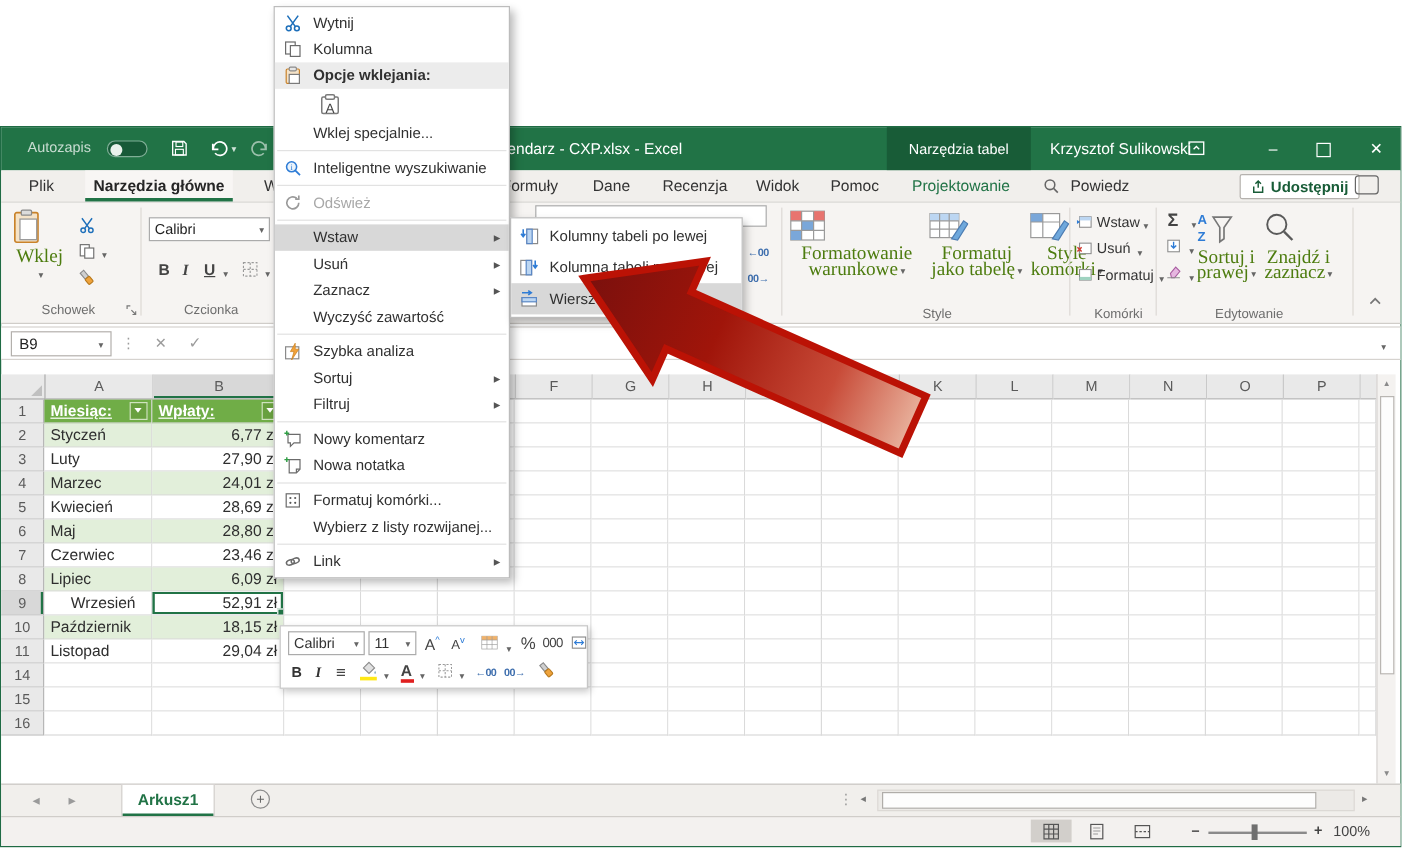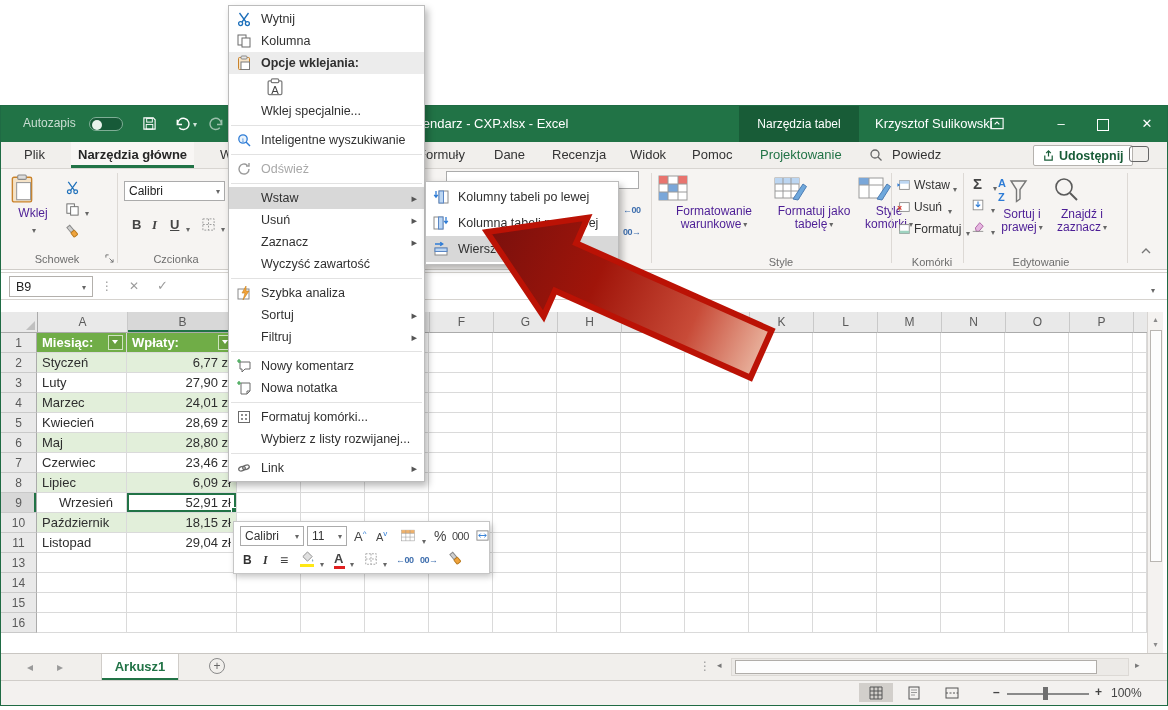--- a/index.html
+++ b/index.html
@@ -32,21 +32,21 @@
   
   .ribbon{left:0;top:63px;width:100%;height:101px;background:#f6f4f2;border-bottom:1px solid #d0cdc9;}
   .gdiv{width:1px;background:#ddd9d5;top:4px;height:90px;}
   .glabel{font-size:11px;color:#6d6d6d;text-align:center;white-space:nowrap;}
   .rsmall{font-size:12px;color:#333;white-space:nowrap;}
   .combo{background:#fff;border:1px solid #ababab;font-size:12px;color:#222;display:flex;align-items:center;padding:0 4px;justify-content:space-between;}
   .car{display:inline-block;}
   .car::after{content:'▾';font-size:8px;color:#666;margin-left:2px;position:relative;top:-1px;}
   .rbtn{position:absolute;text-align:center;}
   .rbtn .ricon{display:block;margin:0 auto 3px;}
-  .rbtn .rlabel{font-size:12px;color:#4c1d95;line-height:13px;display:block;}
+  .rbtn .rlabel{font-size:16px;color:#4d7c0f;line-height:13px;display:block;font-family:Liberation Serif, serif;}
   .bigbtn{width:48px;text-align:center;}
   .launcher{width:10px;height:10px;}
   .bglyph{font-weight:bold;font-size:13px;color:#444;}
 
   
   .fbar{left:0;top:166px;width:100%;height:28px;background:#fff;border-top:1px solid #d6d3cf;border-bottom:1px solid #d6d3cf;}
   .namebox{left:8px;top:3px;width:84px;height:21px;border:1px solid #b3b0ac;background:#fff;font-size:12.5px;color:#222;display:flex;align-items:center;padding:0 6px;justify-content:space-between;}
   .fgray{color:#9b9b9b;font-size:12px;}
 
   
@@ -55,21 +55,21 @@
   .corner{width:36px;flex:none;background:#e9e9e9;border-right:1px solid #ababab;border-bottom:1px solid #ababab;position:relative;}
   .corner::after{content:'';position:absolute;right:2px;bottom:2px;border-style:solid;border-width:0 0 9px 9px;border-color:transparent transparent #c0c0c0 transparent;}
   .colh{flex:none;height:21px;background:#e9e9e9;border-right:1px solid #c9c9c9;border-bottom:1px solid #ababab;font-size:12px;color:#5a5a5a;text-align:center;line-height:21px;box-sizing:border-box;}
   .colh.selcol{background:#d8d8d8;box-shadow:inset 0 -2px 0 #217346;}
   .grow{display:flex;height:20px;}
   .rowh{width:36px;flex:none;background:#e9e9e9;border-right:1px solid #ababab;border-bottom:1px solid #c9c9c9;font-size:12px;color:#5a5a5a;text-align:center;line-height:20px;box-sizing:border-box;}
   .rowh.selrow{background:#d8d8d8;box-shadow:inset -2px 0 0 #217346;}
   .cell{flex:none;box-sizing:border-box;border-right:1px solid #dadada;border-bottom:1px solid #dadada;font-size:13px;line-height:19px;padding:0 5px;color:#2e2e2e;overflow:hidden;white-space:nowrap;background:#fff;position:relative;}
   .cell.band{background:#e2efda;}
   .cell.amt{text-align:right;}
-  .cell.th{background:#70ad47;color:#fff;font-weight:bold;display:flex;align-items:center;justify-content:space-between;padding-right:3px;}
+  .cell.th{background:#70ad47;color:#fff;font-weight:bold;display:flex;align-items:center;justify-content:space-between;padding-right:3px;text-decoration:underline;}
   .filterbtn{width:13px;height:13px;background:#68a03f;border:1px solid #cfe3bf;flex:none;position:relative;}
   .filterbtn::after{content:'';position:absolute;left:2.5px;top:4px;border:3px solid transparent;border-top:4px solid #fff;}
   .cell.selcell{box-shadow:inset 0 0 0 2px #217346;z-index:2;}
   .fillhandle{position:absolute;right:-3px;bottom:-3px;width:6px;height:6px;background:#217346;border:1px solid #fff;z-index:3;}
   .vscroll{left:1146px;top:206px;width:16px;height:341px;background:#f4f2f0;border-left:1px solid #d8d5d2;}
   .scrarrow{color:#8a8a8a;font-size:8px;text-align:center;line-height:16px;height:16px;}
   .vthumb{left:2px;width:12px;background:#fdfdfd;border:1px solid #b9b6b2;}
 
   
   .sheetbar{left:0;top:547px;width:100%;height:27px;background:#f1efec;border-top:1px solid #c9c6c2;}
@@ -597,40 +597,20 @@
           <div class="cell" style="width: 64px;"></div>
           <div class="cell" style="width: 64px;"></div>
           <div class="cell" style="width: 64px;"></div>
           <div class="cell" style="width: 64px;"></div>
           <div class="cell" style="width: 14px;"></div>
         </div>
         <div class="grow">
           <div class="rowh">11</div>
           <div class="cell" style="width: 90px;">Listopad</div>
           <div class="cell amt" style="width: 110px;">29,04 zł</div>
-          <div class="cell" style="width: 64px;"></div>
-          <div class="cell" style="width: 64px;"></div>
-          <div class="cell" style="width: 64px;"></div>
-          <div class="cell" style="width: 64px;"></div>
-          <div class="cell" style="width: 64px;"></div>
-          <div class="cell" style="width: 64px;"></div>
-          <div class="cell" style="width: 64px;"></div>
-          <div class="cell" style="width: 64px;"></div>
-          <div class="cell" style="width: 64px;"></div>
-          <div class="cell" style="width: 64px;"></div>
-          <div class="cell" style="width: 64px;"></div>
-          <div class="cell" style="width: 64px;"></div>
-          <div class="cell" style="width: 64px;"></div>
-          <div class="cell" style="width: 64px;"></div>
-          <div class="cell" style="width: 14px;"></div>
-        </div>
-        <div class="grow">
-          <div class="rowh">13</div>
-          <div class="cell" style="width: 90px;"></div>
-          <div class="cell" style="width: 110px;"></div>
           <div class="cell" style="width: 64px;"></div>
           <div class="cell" style="width: 64px;"></div>
           <div class="cell" style="width: 64px;"></div>
           <div class="cell" style="width: 64px;"></div>
           <div class="cell" style="width: 64px;"></div>
           <div class="cell" style="width: 64px;"></div>
           <div class="cell" style="width: 64px;"></div>
           <div class="cell" style="width: 64px;"></div>
           <div class="cell" style="width: 64px;"></div>
           <div class="cell" style="width: 64px;"></div>

